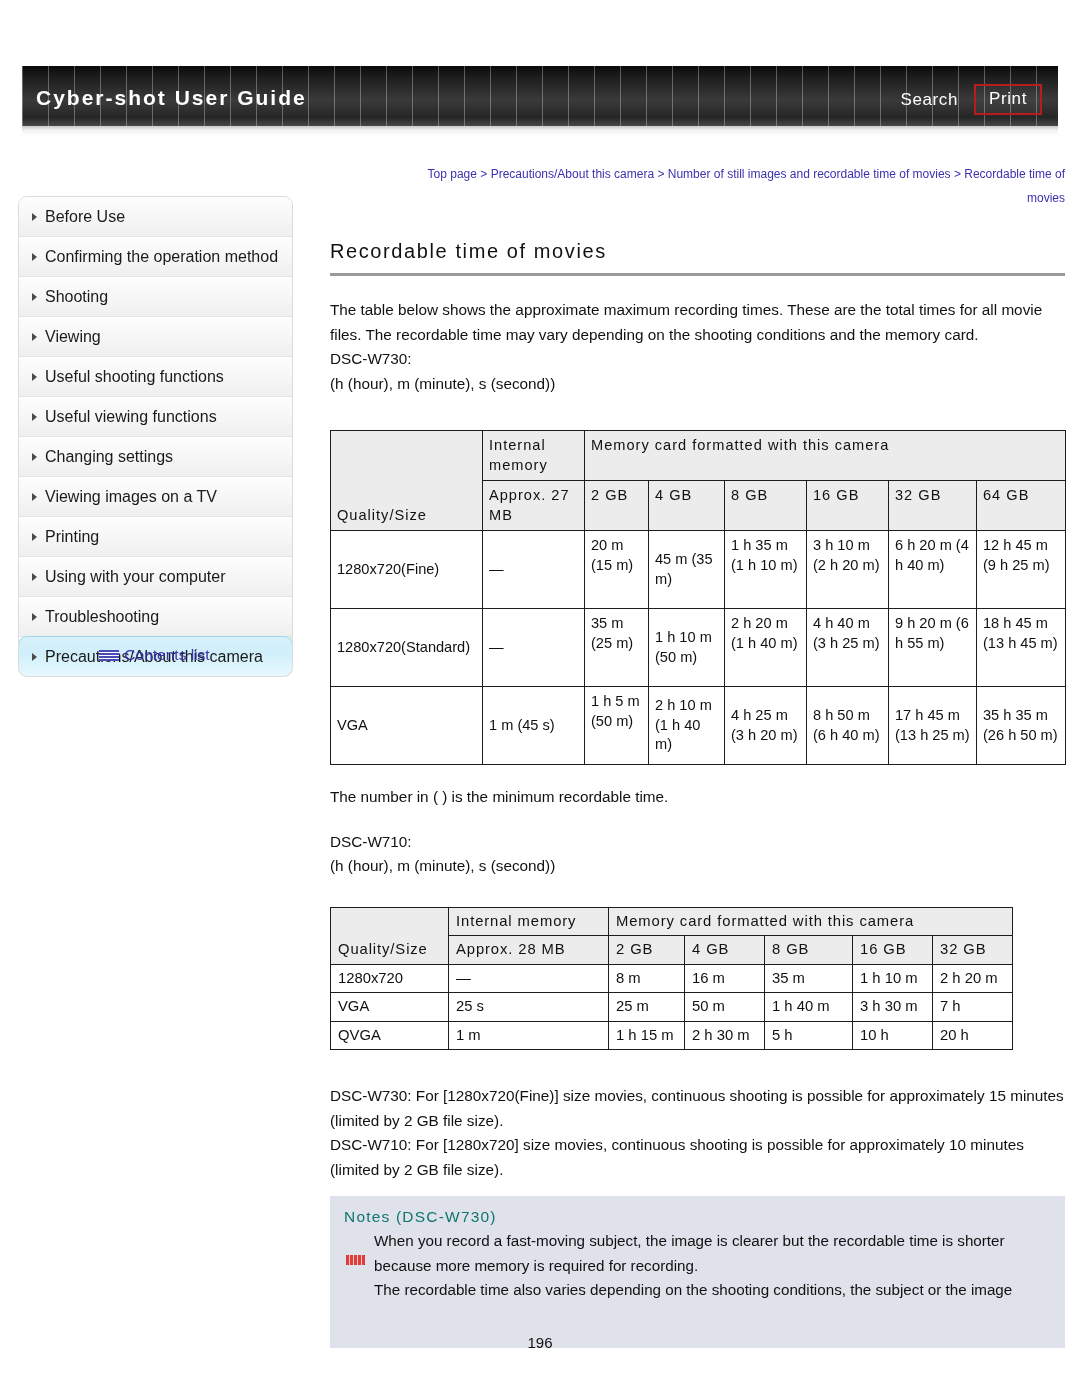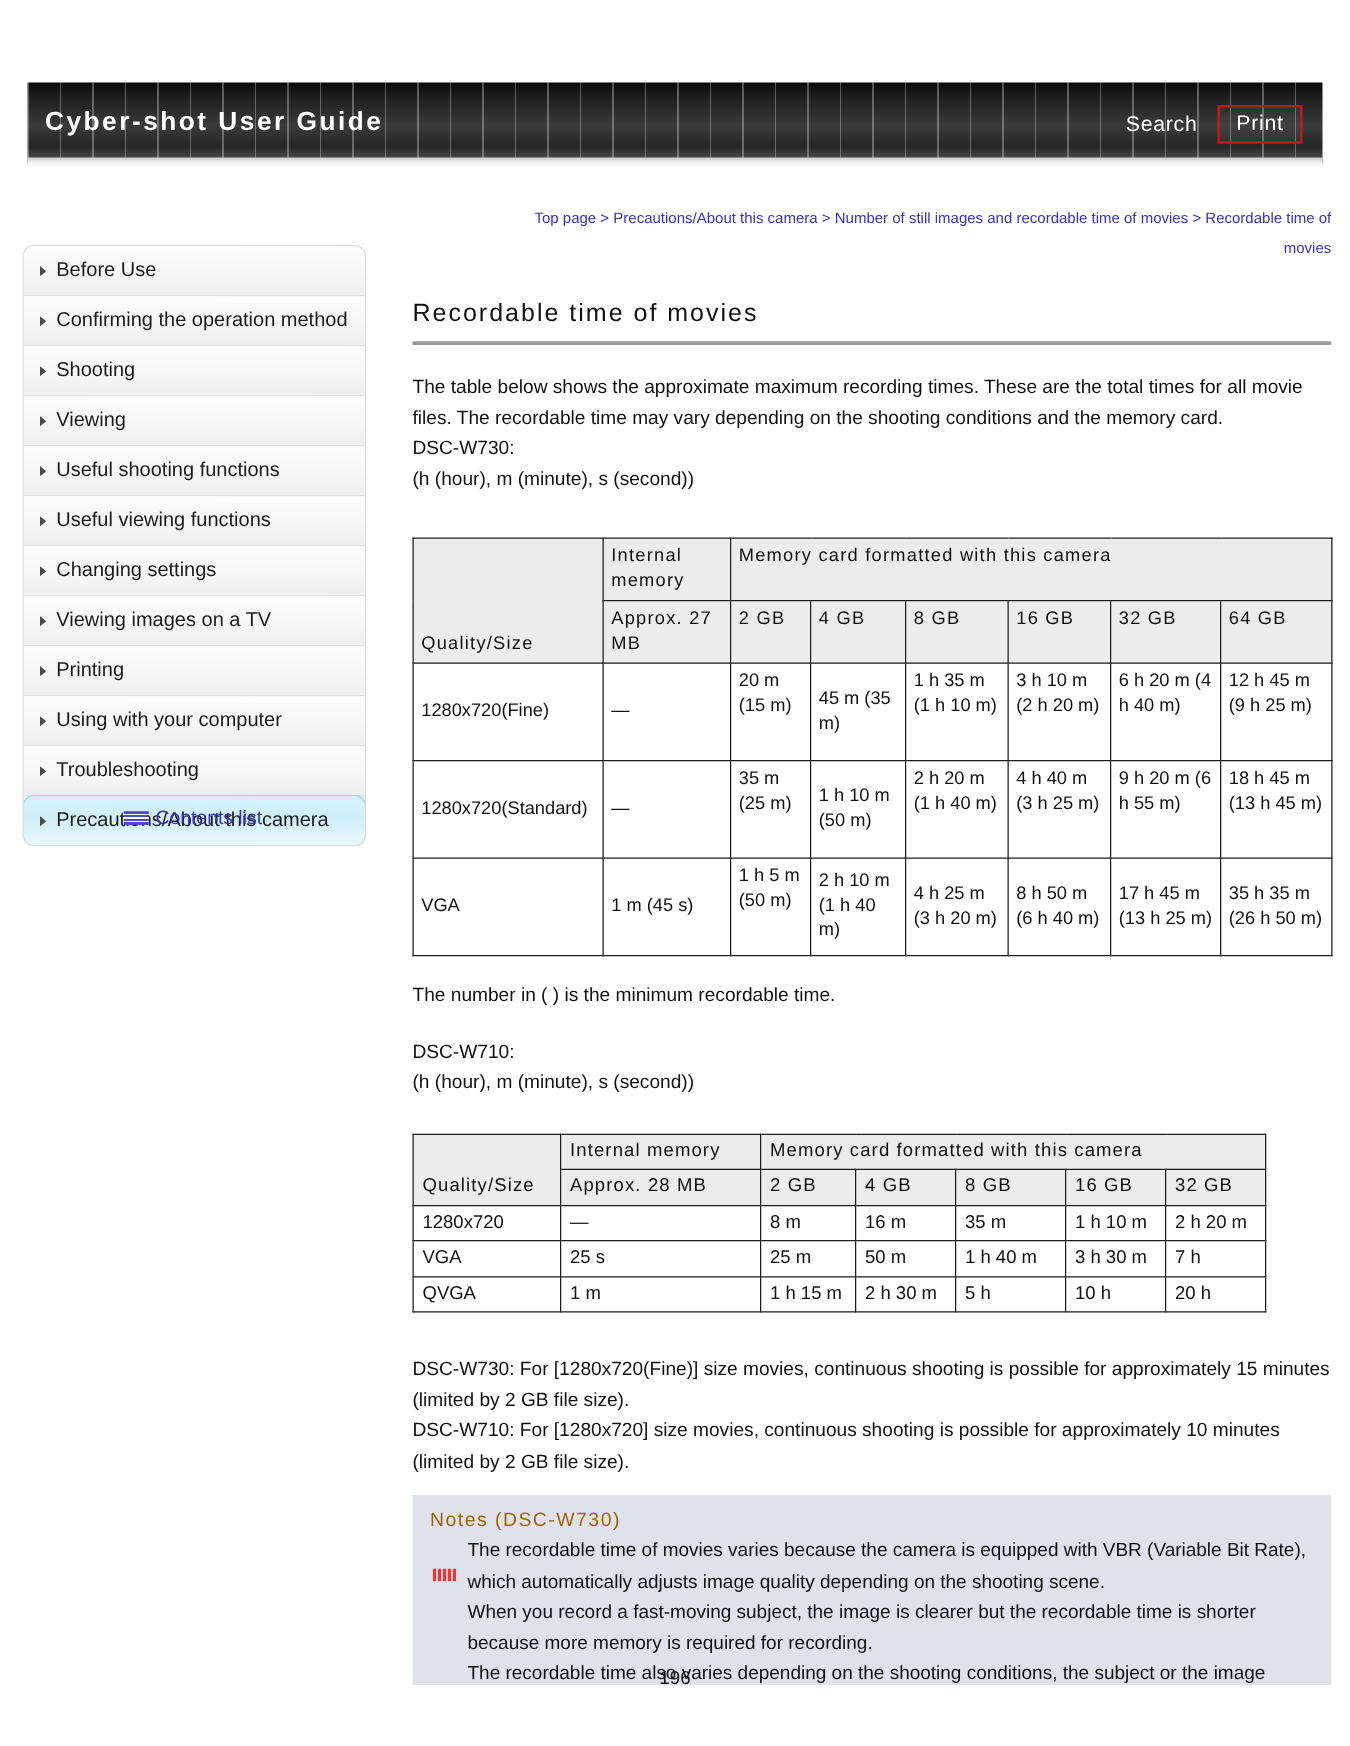--- a/index.html
+++ b/index.html
@@ -207,21 +207,21 @@
   
   .notes-box {
     position: absolute;
     left: 330px; top: 1196px;
     width: 735px; height: 152px;
     background: #dfe2ea;
     padding: 12px 14px 0 14px;
     overflow: hidden;
   }
   .notes-title {
-    color: #a16207;
+    color: #0f766e;
     font-size: 15.5px;
     letter-spacing: 1.2px;
     margin-bottom: 3px;
   }
   .notes-body {
     position: relative;
     padding-left: 30px;
     font-size: 15.2px;
     line-height: 24.5px;
     color: #111;
@@ -466,21 +466,20 @@
 
   <p class="para">DSC-W730: For [1280x720(Fine)] size movies, continuous shooting is possible for approximately 15 minutes (limited by 2 GB file size).</p>
   <p class="para">DSC-W710: For [1280x720] size movies, continuous shooting is possible for approximately 10 minutes (limited by 2 GB file size).</p>
 
 </main>
 
 <section class="notes-box">
   <div class="notes-title">Notes (DSC-W730)</div>
   <div class="notes-body">
     <span class="notes-ico"></span>
-    <p class="notes-line">The recordable time of movies varies because the camera is equipped with VBR (Variable Bit Rate), which automatically adjusts image quality depending on the shooting scene.</p>
     <p class="notes-line">When you record a fast-moving subject, the image is clearer but the recordable time is shorter because more memory is required for recording.</p>
     <p class="notes-line">The recordable time also varies depending on the shooting conditions, the subject or the image</p>
   </div>
 </section>
 
 <div class="page-num">
   <span class="page-num-inner">196</span>
 </div>
 
 </body></html>

